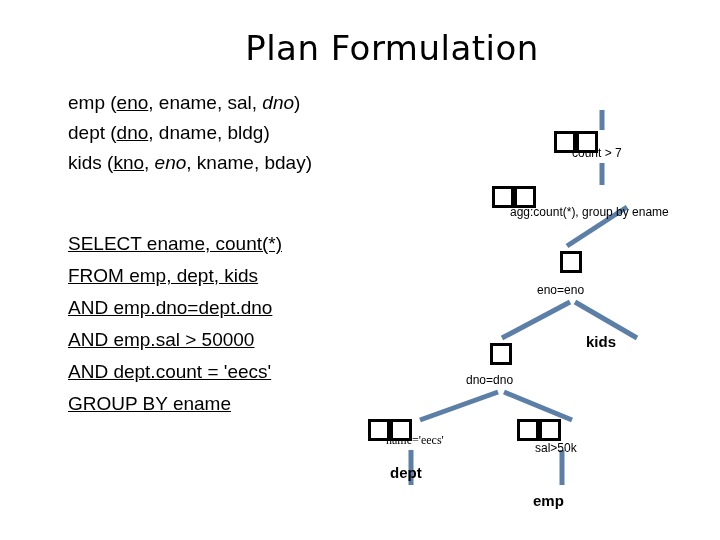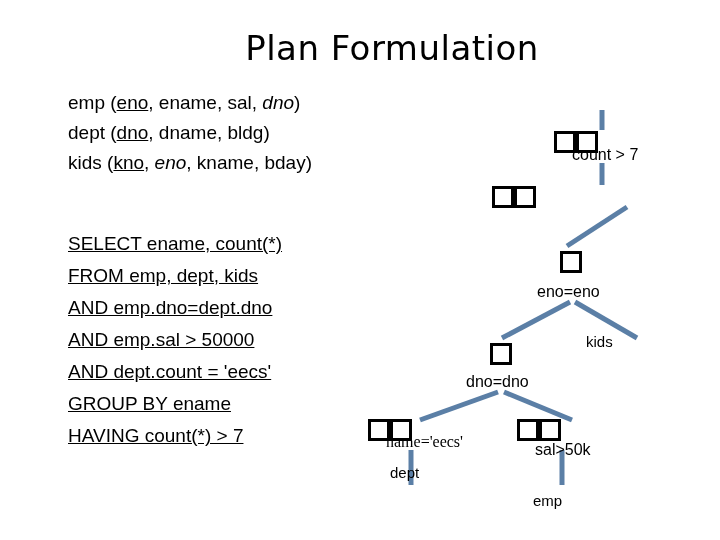--- a/index.html
+++ b/index.html
@@ -75,28 +75,28 @@
   }
 
   .sub{
     font-size:11px;
     color:#000;
     vertical-align:baseline;
   }
 
   .cond{
     position:absolute;
-    font-size:16px;
+    font-size:12px;
     color:#000;
     white-space:nowrap;
   }
   .leaf{
     position:absolute;
     font-size:15px;
-    font-weight:normal;
+    font-weight:bold;
     color:#000;
     white-space:nowrap;
   }
 </style>
 </head>
 <body>
 
 <div class="slide">
 
   <div class="title">Plan Formulation</div>
@@ -107,21 +107,20 @@
     <span class="line"><span>kids (</span><span class="ul">kno</span><span>, </span><span class="it">eno</span><span>, kname, bday</span><span>)</span></span>
   </div>
 
   <div class="sql">
     <span class="line">SELECT ename, count(*)</span>
     <span class="line">FROM emp, dept, kids</span>
     <span class="line">AND emp.dno=dept.dno</span>
     <span class="line">AND emp.sal &gt; 50000</span>
     <span class="line">AND dept.count = 'eecs'</span>
     <span class="line">GROUP BY ename</span>
-    <span class="line">HAVING count(*) &gt; 7</span>
   </div>
 
   <div class="tree">
 
     <svg class="edges" width="720" height="540">
       <g id="edge-group" stroke="#5B7FA6" stroke-width="5" stroke-linecap="butt" fill="none">
 
         <line x1="570" y1="110" x2="570" y2="130"></line>
 
         <line x1="570" y1="163" x2="570" y2="185"></line>
@@ -144,20 +143,21 @@
 
 
     <div class="node" style="left:522px;top:131px;">
       <span class="tofu"></span><span class="tofu"></span>
     </div>
     <div class="cond" style="left:540px;top:146px;">count &gt; 7</div>
 
     <div class="node" style="left:460px;top:186px;">
       <span class="tofu"></span><span class="tofu"></span>
     </div>
+    <div class="cond" style="left:478px;top:205px;">agg:count(*), group by ename</div>
 
     <div class="node" style="left:528px;top:251px;">
       <span class="tofu"></span>
     </div>
     <div class="cond" style="left:505px;top:283px;">eno=eno</div>
 
     <div class="node" style="left:458px;top:343px;">
       <span class="tofu"></span>
     </div>
     <div class="cond" style="left:434px;top:373px;">dno=dno</div>

